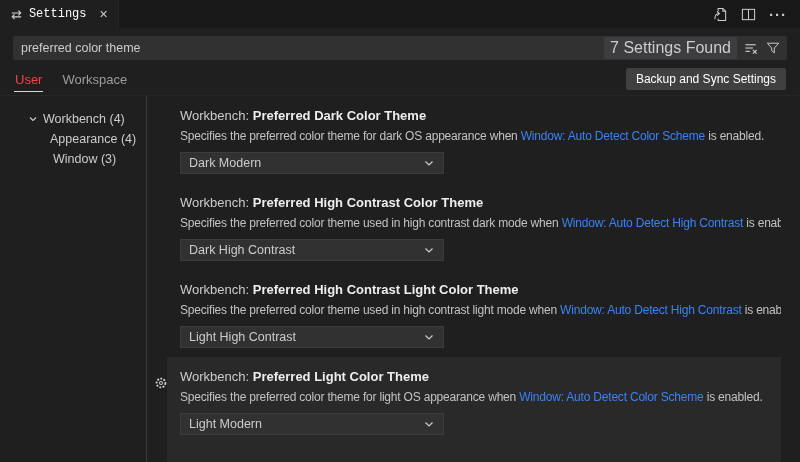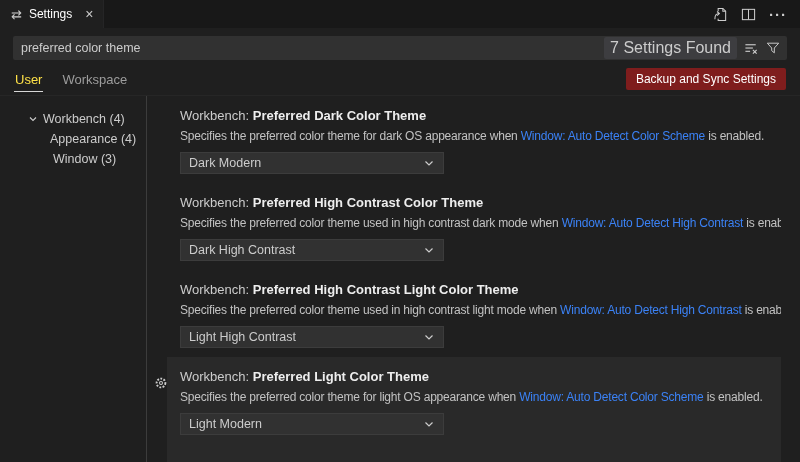--- a/index.html
+++ b/index.html
@@ -8,38 +8,38 @@
     width:800px; height:462px; overflow:hidden; position:relative;
     background:#1f1f1f; font-family:"Liberation Sans", sans-serif;
     -webkit-font-smoothing:antialiased;
   }
   svg { display:block; }
 
   
   .tabbar { height:28px; background:#181818; display:flex; align-items:stretch; }
   .tab { display:flex; align-items:center; gap:7px; background:#1f1f1f; padding:0 10px 0 11px; border-right:1px solid #252526; cursor:pointer; }
   .tab-icon { color:#cccccc; font-size:13px; line-height:1; }
-  .tab-label { font-size:12px; color:#ffffff; }
+  .tab-label { font-size:12px; color:#ffffff;font-family:Liberation Mono, monospace; }
   .tab-close { margin-left:6px; color:#cccccc; font-size:14px; line-height:1; cursor:pointer; }
   .tab-actions { margin-left:auto; display:flex; align-items:center; gap:13px; padding-right:13px; }
   .action-icon { color:#cccccc; cursor:pointer; }
   .ellipsis { color:#cccccc; font-size:15px; font-weight:bold; letter-spacing:1px; line-height:1; cursor:pointer; }
 
   
   .header { background:#1f1f1f; border-bottom:1px solid #262626; }
   .search-row { padding:8px 13px 0 13px; }
   .search-box { height:24px; background:#313131; border-radius:2px; display:flex; align-items:center; padding:0 7px 0 8px; gap:7px; }
   .search-input { flex:1; background:transparent; border:none; outline:none; color:#cccccc; font:12.5px "Liberation Sans", sans-serif; }
   .results-badge { background:#3d3d40; color:#cccccc; font-size:16px; padding:2px 6px; border-radius:2px; white-space:nowrap; }
   .search-icon { cursor:pointer; }
 
   .scope-row { display:flex; align-items:center; padding:0 14px; height:33px; margin-top:2px; }
   .scope-tab { font-size:13px; color:#9d9d9d; margin-right:18px; padding:6px 1px 4px 1px; cursor:pointer; }
-  .scope-tab.active { color:#fde047; border-bottom:1px solid #d7d7d7; }
-  .backup-btn { margin-left:auto; background:#7f1d1d; color:#ffffff; font-size:12px; padding:4px 10px; border-radius:2px; border:none; cursor:pointer; font-family:"Liberation Sans", sans-serif; }
+  .scope-tab.active { color:#ef4444; border-bottom:1px solid #d7d7d7; }
+  .backup-btn { margin-left:auto; background:#404040; color:#ffffff; font-size:12px; padding:4px 10px; border-radius:2px; border:none; cursor:pointer; font-family:"Liberation Sans", sans-serif; }
 
   
   .page-body { display:flex; height:368px; }
   .toc { width:147px; flex-shrink:0; border-right:1px solid #3c3c3c; padding-top:13px; font-size:12.5px; color:#cccccc; }
   .toc-item { height:20px; display:flex; align-items:center; cursor:pointer; }
   .toc-chevron { width:10px; margin-left:28px; margin-right:5px; }
   .toc-item.lvl1 { padding-left:50px; }
   .toc-item.root-noarrow { padding-left:53px; }
 
   .settings-list { flex:1; overflow:hidden; position:relative; }

